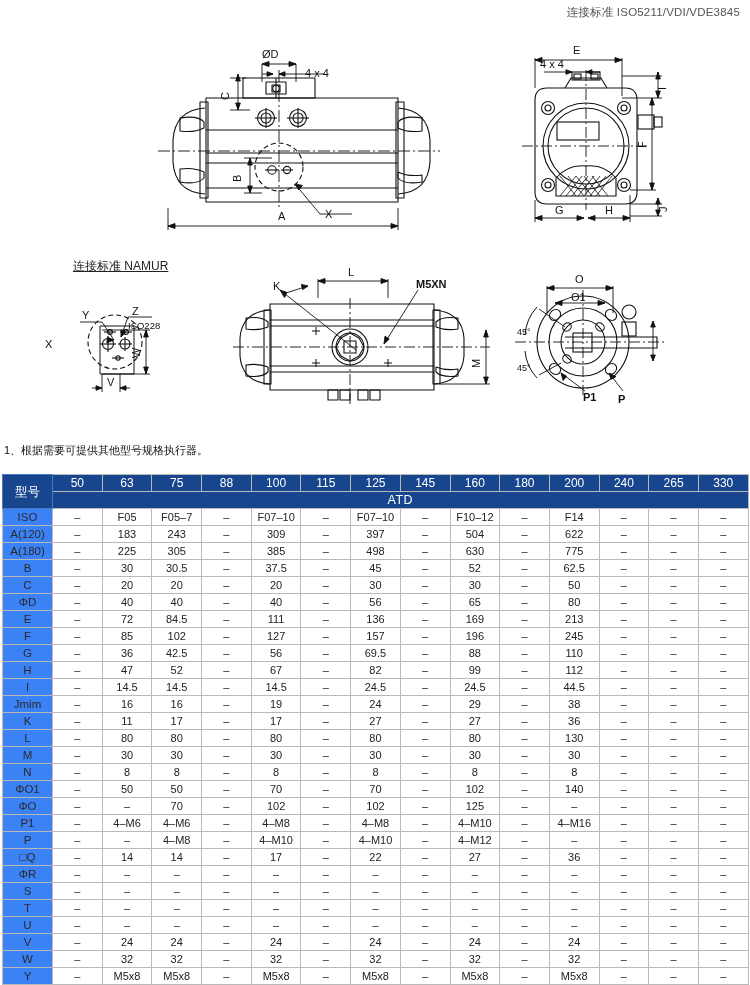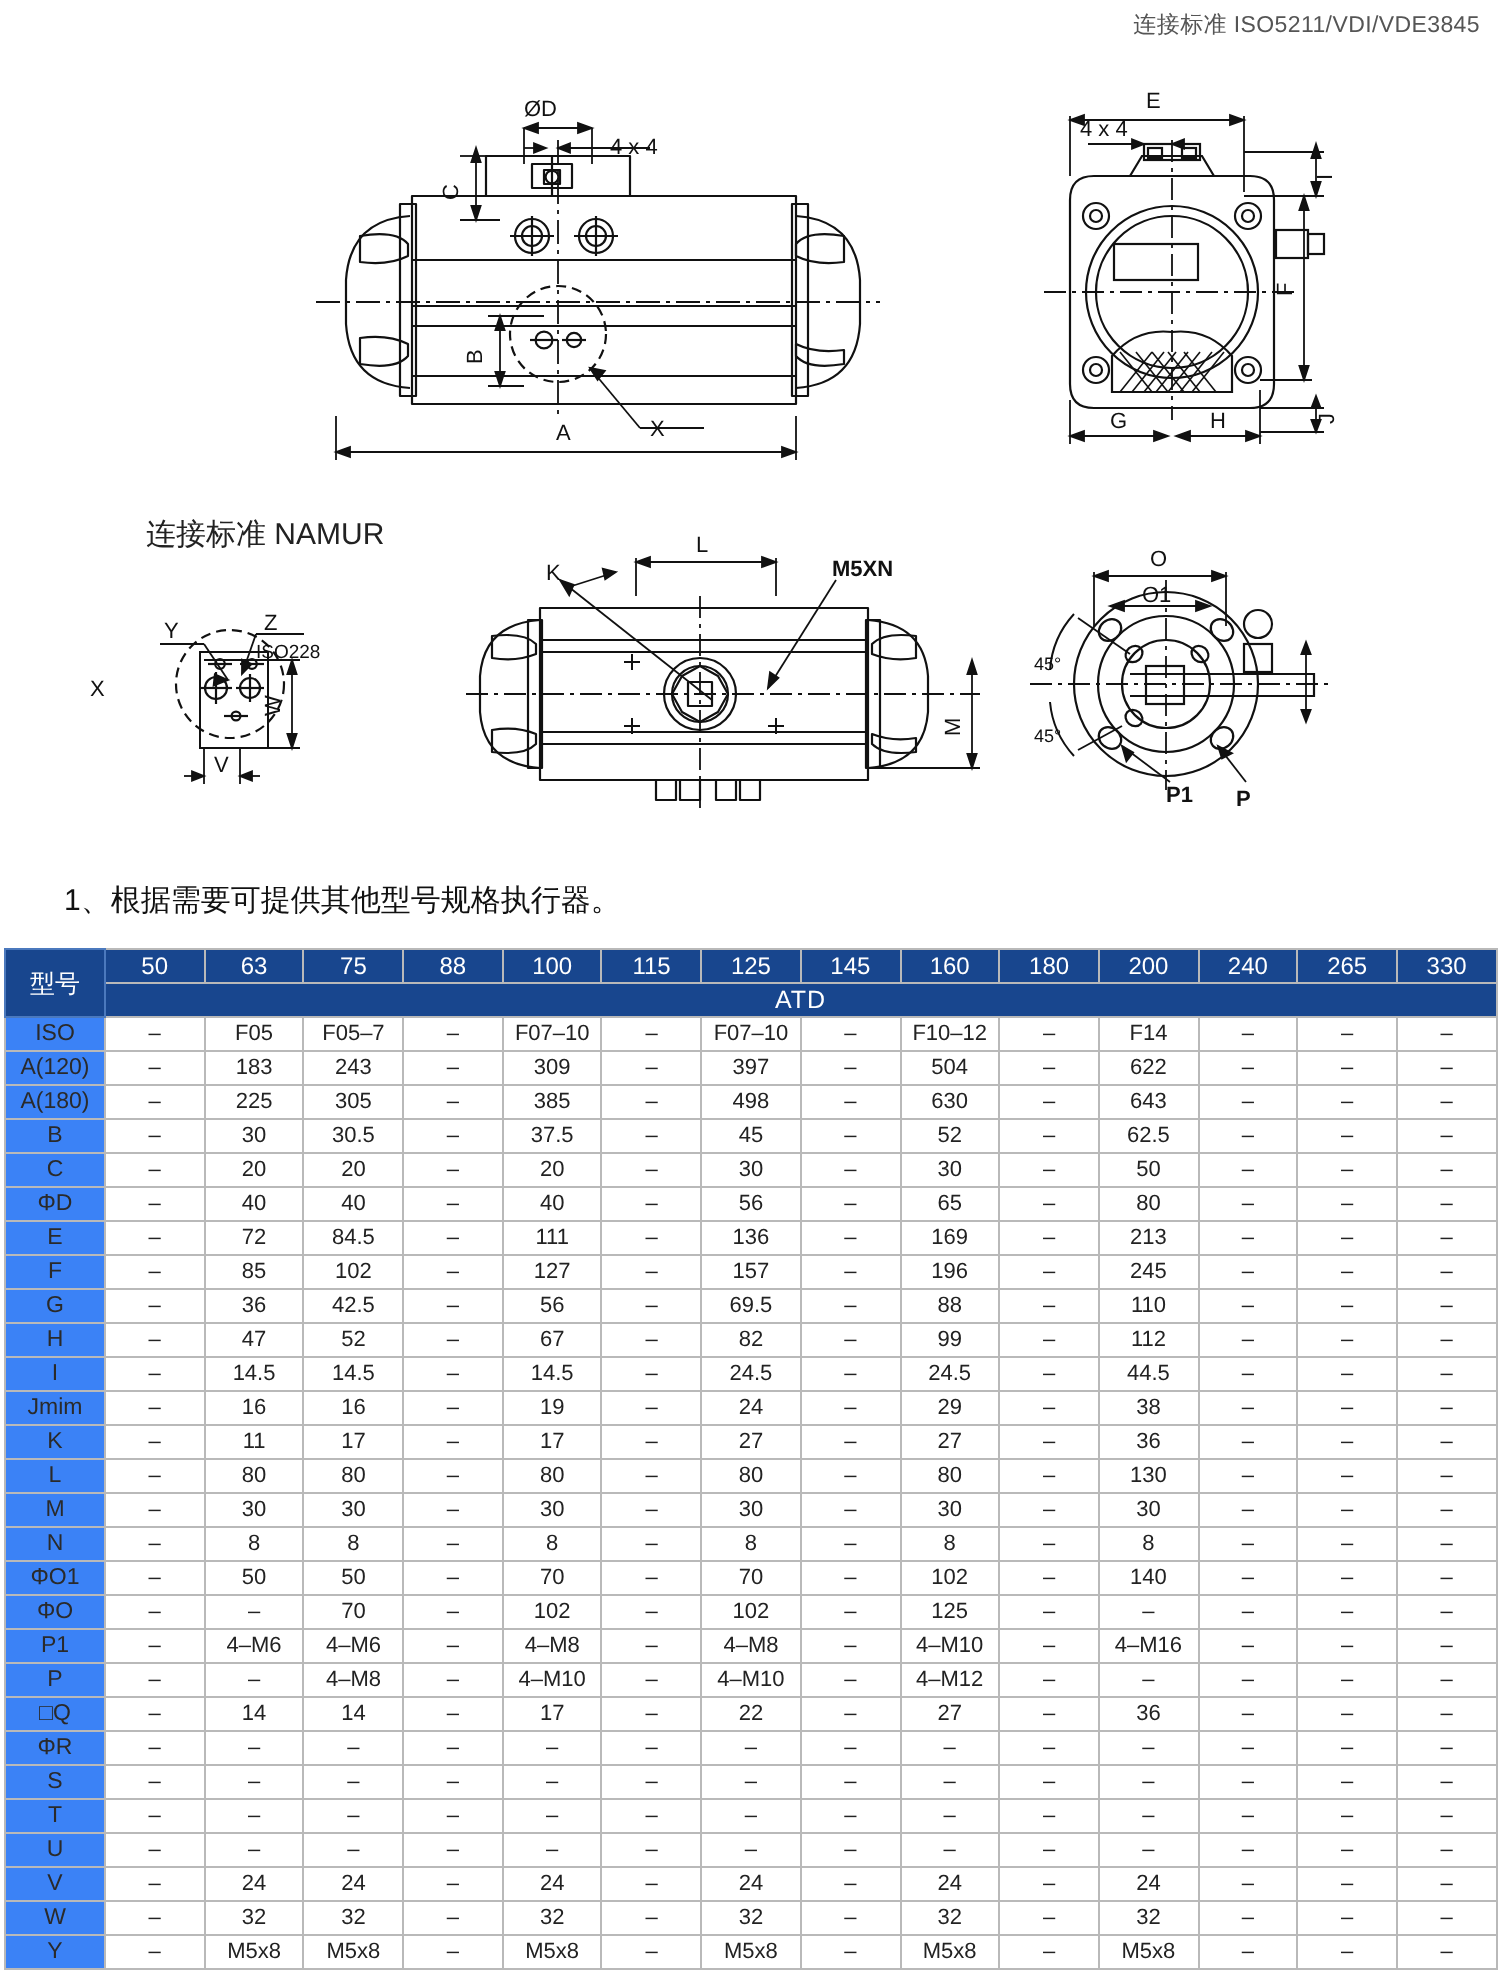--- a/index.html
+++ b/index.html
@@ -13,26 +13,26 @@
   
   .top-note{
     position:absolute;right:10px;top:5px;
     font-size:11.5px;color:#555;letter-spacing:.2px;white-space:nowrap;
   }
 
   
   .draw{position:absolute;}
   .draw svg{display:block;}
   .namur-title{
-    position:absolute;left:73px;top:258px;font-size:15px;color:#222;white-space:nowrap;
+    position:absolute;left:73px;top:258px;font-size:12px;color:#222;white-space:nowrap;text-decoration:underline;
   }
 
   
   .notes{
-    position:absolute;left:4px;top:443px;font-size:15px;line-height:15px;color:#111;margin-left:28px;
+    position:absolute;left:4px;top:443px;font-size:11px;line-height:15px;color:#111;
   }
   .notes div{white-space:nowrap;}
 
   
   .tbl-wrap{position:absolute;left:2px;top:474px;width:746px;}
   table.spec{
     border-collapse:collapse;table-layout:fixed;width:746px;
     font-size:11px;
   }
   table.spec td,table.spec th{
@@ -543,21 +543,21 @@
             <td class="val">–</td>
             <td class="val">225</td>
             <td class="val">305</td>
             <td class="val">–</td>
             <td class="val">385</td>
             <td class="val">–</td>
             <td class="val">498</td>
             <td class="val">–</td>
             <td class="val">630</td>
             <td class="val">–</td>
-            <td class="val">643</td>
+            <td class="val">775</td>
             <td class="val">–</td>
             <td class="val">–</td>
             <td class="val">–</td>
           </tr>
           <tr>
             <td class="rlabel">B</td>
             <td class="val">–</td>
             <td class="val">30</td>
             <td class="val">30.5</td>
             <td class="val">–</td>

